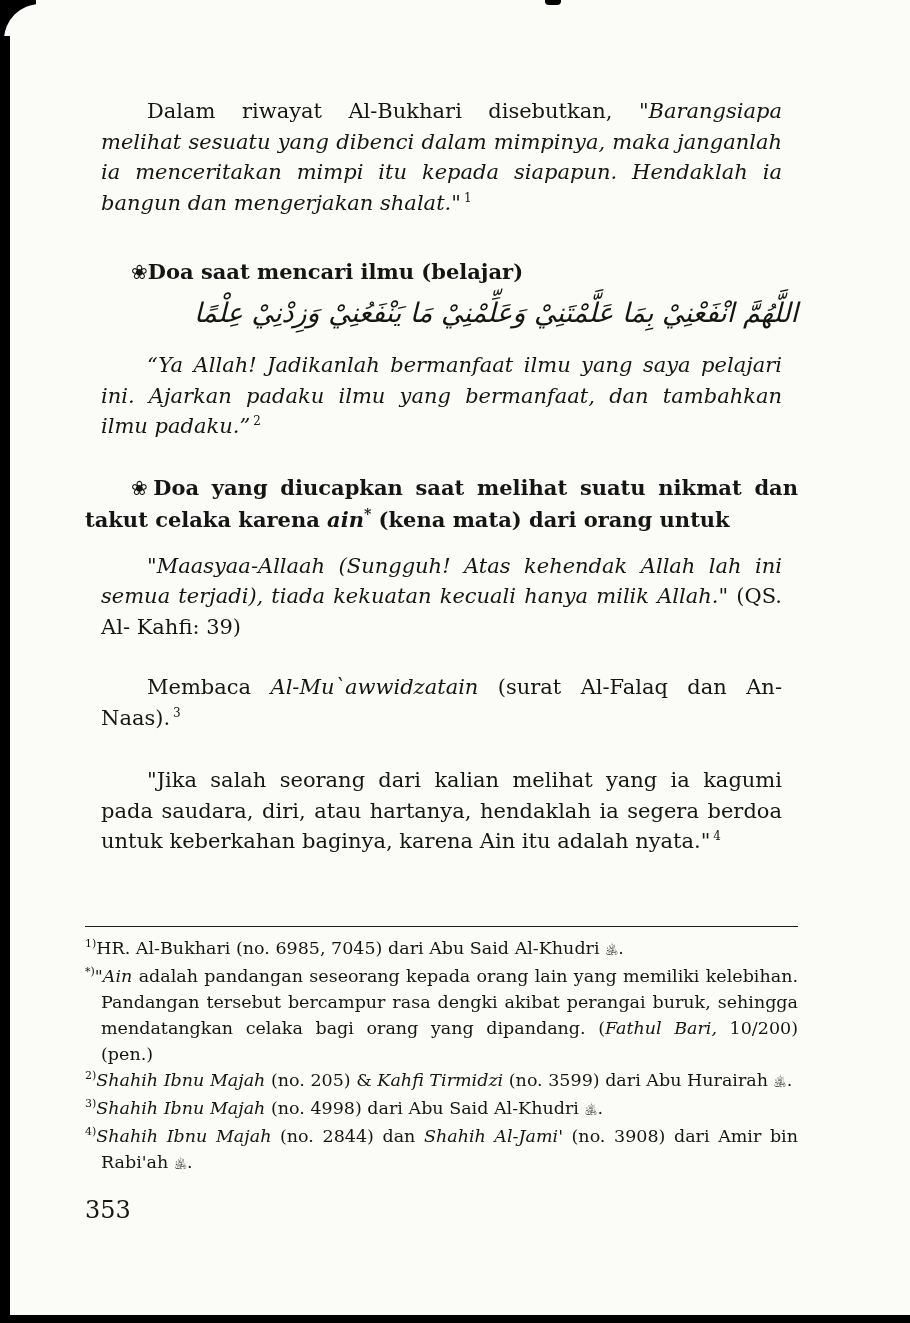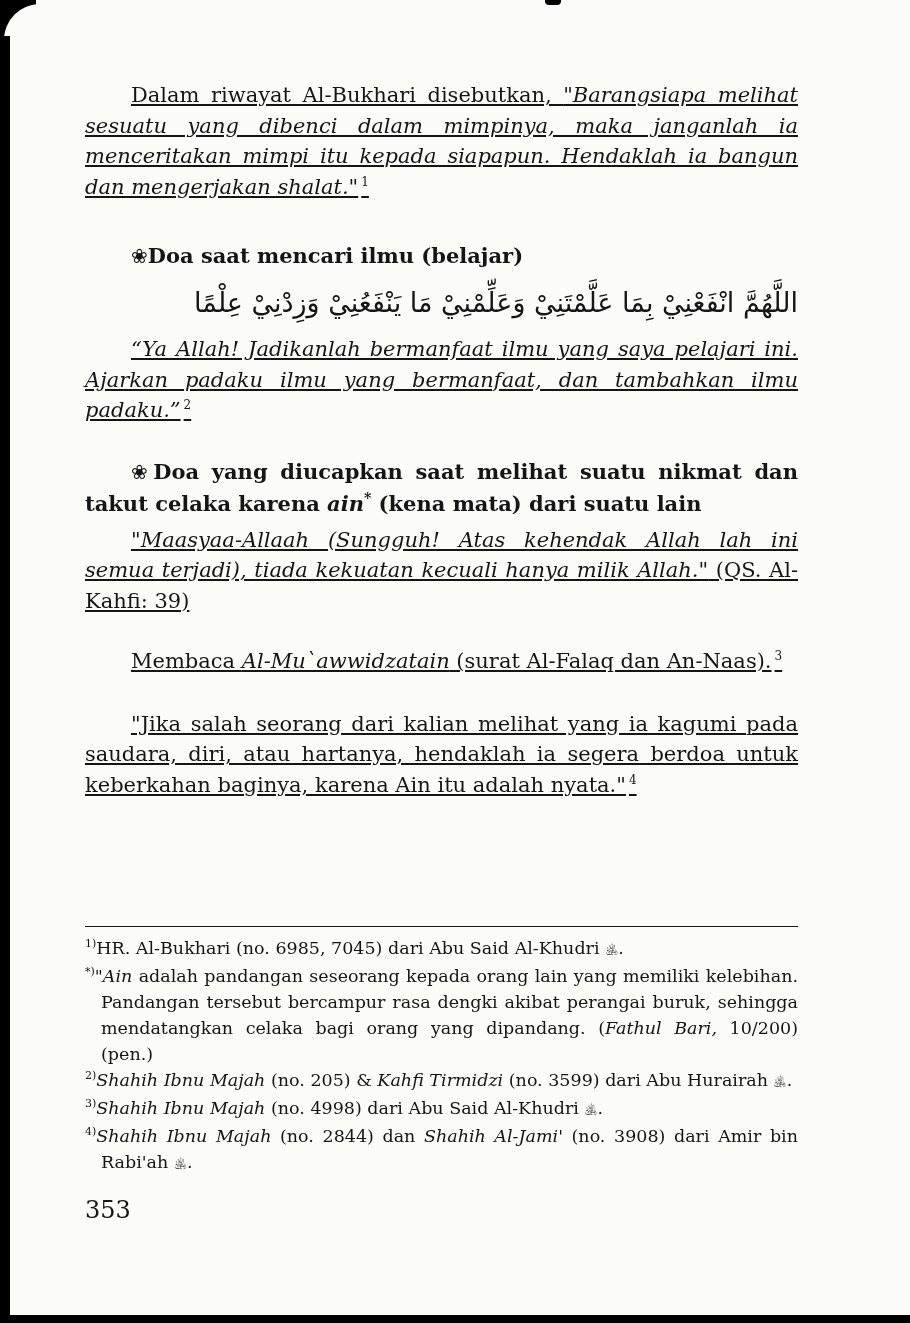--- a/index.html
+++ b/index.html
@@ -12,38 +12,38 @@
     overflow: hidden;
   }
   
   .edge-left { position: absolute; left: 0; top: 0; width: 10px; height: 1323px; background: #000; z-index: 1; }
   .edge-bottom { position: absolute; left: 0; bottom: 0; width: 910px; height: 8px; background: #000; z-index: 1; }
   .corner-tl { position: absolute; left: 0; top: 0; width: 36px; height: 36px; background: #000; overflow: hidden; z-index: 2; }
   .corner-tl::after { content: ""; position: absolute; left: 4px; top: 4px; width: 72px; height: 72px; border-radius: 50%; background: #fbfbf8; }
   .top-mark { position: absolute; top: 0; left: 545px; width: 16px; height: 5px; background: #000; border-radius: 0 0 4px 4px; z-index: 2; }
 
   .content { position: absolute; left: 85px; top: 80px; width: 713px; z-index: 3; }
-  .para { margin: 0; font-size: 21px; line-height: 30.5px; text-align: justify; text-decoration: underline; }
+  .para { margin: 16px; font-size: 21px; line-height: 30.5px; text-align: justify; }
   .indent { text-indent: 46px; }
   .i { font-style: italic; }
   sup.ref { font-size: 12px; line-height: 0; vertical-align: super; margin-left: 3px; }
 
   .heading { margin: 0; font-size: 21px; line-height: 31px; font-weight: bold; text-align: justify; text-indent: 46px; }
   .flower { font-weight: normal; font-size: 20px; }
   sup.star { font-size: 14px; line-height: 0; vertical-align: super; }
 
   .arabic {
     margin: 4px 0 10px 0;
     font-family: "DejaVu Sans", sans-serif;
     font-size: 27px; line-height: 42px;
-    direction: rtl; 
+    direction: rtl;  font-style: italic;
   }
 
   .mb-a { margin-bottom: 38px; }   
-  .mb-b { margin-bottom: 10px; }    
+  .mb-b { margin-bottom: 4px; }    
   .mb-c { margin-bottom: 30px; }   
   .mb-d { margin-bottom: 6px; }    
   .mb-e { margin-bottom: 30px; }   
   .mb-f { margin-bottom: 32px; }   
   .arabic.mb-g { margin-bottom: 12px; }
 
   .footnotes { position: absolute; left: 85px; top: 926px; width: 713px; z-index: 3; }
   .fn-rule { border: none; border-top: 1.6px solid #1a1a1a; margin: 0 0 8px 0; width: 713px; }
   .footnote { font-size: 17.5px; line-height: 26px; text-align: justify; padding-left: 16px; text-indent: -16px; }
   .fn-marker { font-size: 11px; line-height: 0; vertical-align: super; }
@@ -64,21 +64,21 @@
   <div class="content">
 
     <p class="para indent mb-a"><span>Dalam riwayat Al-Bukhari disebutkan, </span><span class="i">"Barangsiapa melihat sesuatu yang dibenci dalam mimpinya, maka janganlah ia menceritakan mimpi itu kepada siapapun. Hendaklah ia bangun dan mengerjakan shalat."</span><sup class="ref">1</sup></p>
 
     <p class="heading mb-b"><span class="flower">❀</span><span>Doa saat mencari ilmu (belajar)</span></p>
 
     <p class="arabic">اللَّهُمَّ انْفَعْنِيْ بِمَا عَلَّمْتَنِيْ وَعَلِّمْنِيْ مَا يَنْفَعُنِيْ وَزِدْنِيْ عِلْمًا</p>
 
     <p class="para indent mb-c"><span class="i">“Ya Allah! Jadikanlah bermanfaat ilmu yang saya pelajari ini. Ajarkan padaku ilmu yang bermanfaat, dan tambahkan ilmu padaku.”</span><sup class="ref">2</sup></p>
 
-    <p class="heading mb-d"><span class="flower">❀</span><span>Doa yang diucapkan saat melihat suatu nikmat dan takut celaka karena </span><span class="i">ain</span><sup class="star">*</sup><span> (kena mata) dari suatu lain</span></p>
+    <p class="heading mb-d"><span class="flower">❀</span><span>Doa yang diucapkan saat melihat suatu nikmat dan takut celaka karena </span><span class="i">ain</span><sup class="star">*</sup><span> (kena mata) dari orang untuk</span></p>
 
 
     <p class="para indent mb-e"><span class="i">"Maasyaa-Allaah (Sungguh! Atas kehendak Allah lah ini semua terjadi), tiada kekuatan kecuali hanya milik Allah."</span><span> (QS. Al- Kahfi: 39)</span></p>
 
     <p class="para indent mb-f"><span>Membaca </span><span class="i">Al-Mu`awwidzatain</span><span> (surat Al-Falaq dan An-Naas).</span><sup class="ref">3</sup></p>
 
     <p class="para indent"><span>"Jika salah seorang dari kalian melihat yang ia kagumi pada saudara, diri, atau hartanya, hendaklah ia segera berdoa untuk keberkahan baginya, karena Ain itu adalah nyata."</span><sup class="ref">4</sup></p>
 
   </div>
 

